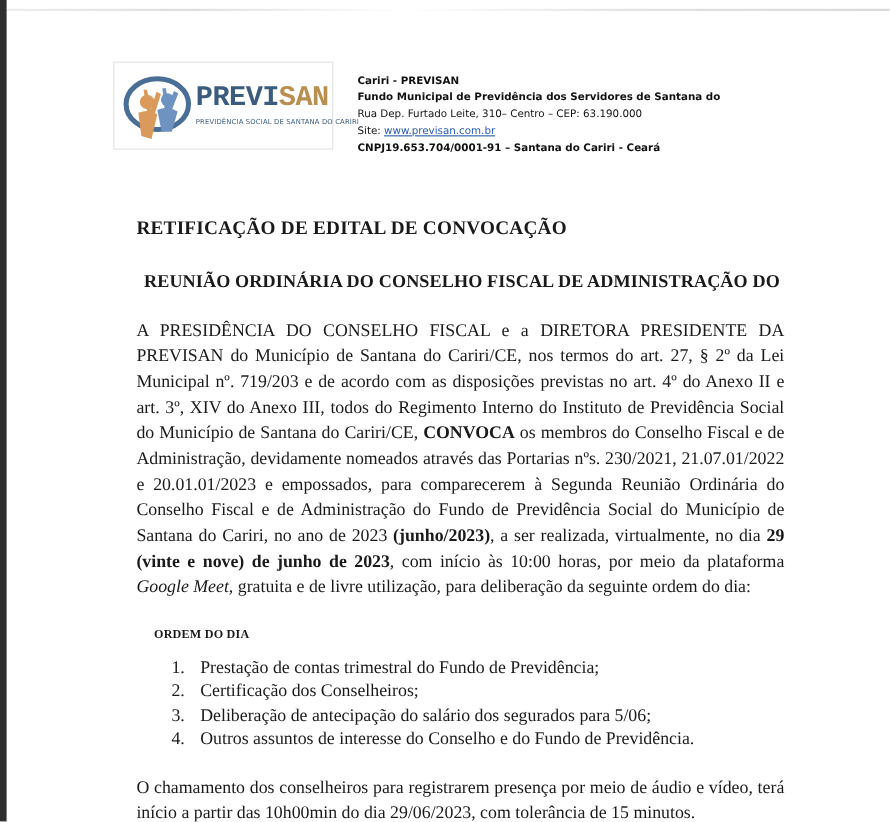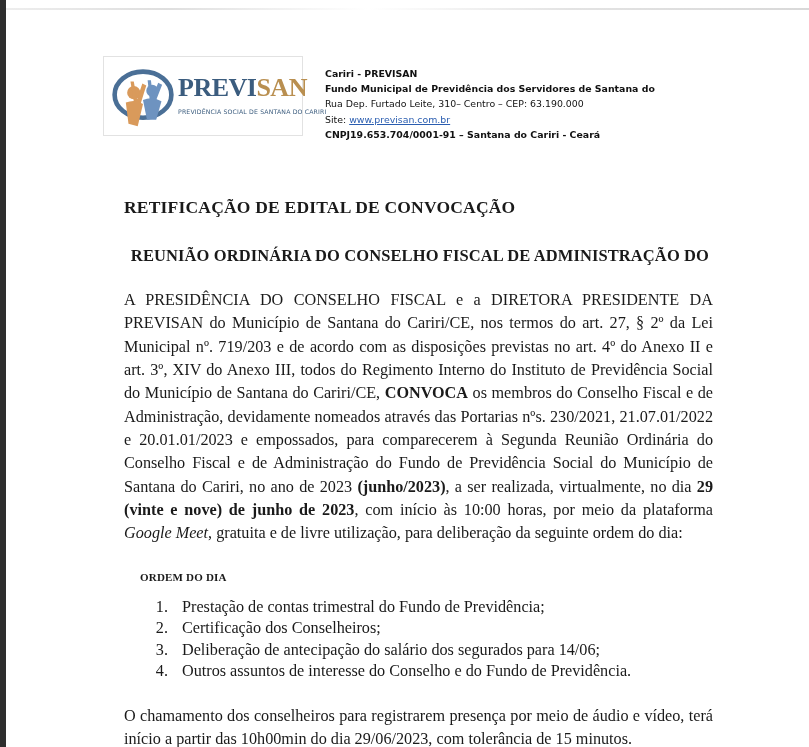--- a/index.html
+++ b/index.html
@@ -67,21 +67,21 @@
     width: 66px;
     height: 66px;
     flex: 0 0 auto;
   }
   .logo-words {
     margin-left: 2px;
     display: block;
     line-height: 1;
   }
   .logo-wordmark {
-    font-family: Liberation Serif, serif;
+    font-family: Liberation Mono, monospace;
     font-weight: bold;
     font-size: 26px;
     letter-spacing: -0.5px;
     line-height: 1;
     white-space: nowrap;
   }
   .lw-blue { color: #3b5c7e; }
   .lw-gold { color: #b98f50; }
   .logo-tagline {
     font-family: "DejaVu Sans", sans-serif;
@@ -211,21 +211,21 @@
         <span>REUNIÃO ORDINÁRIA DO CONSELHO FISCAL DE ADMINISTRAÇÃO DO</span><br>
       </h2>
 
       <p class="para"><span>A PRESIDÊNCIA DO CONSELHO FISCAL e a DIRETORA PRESIDENTE DA PREVISAN do Município de Santana do Cariri/CE, nos termos do art. 27, § 2º da Lei Municipal nº. 719/203 e de acordo com as disposições previstas no art. 4º do Anexo II e art. 3º, XIV do Anexo III, todos do Regimento Interno do Instituto de Previdência Social do Município de Santana do Cariri/CE, </span><span class="b">CONVOCA</span><span> os membros do Conselho Fiscal e de Administração, devidamente nomeados através das Portarias nºs. 230/2021, 21.07.01/2022 e 20.01.01/2023 e empossados, para comparecerem à Segunda Reunião Ordinária do Conselho Fiscal e de Administração do Fundo de Previdência Social do Município de Santana do Cariri, no ano de 2023 </span><span class="b">(junho/2023)</span><span>, a ser realizada, virtualmente, no dia </span><span class="b">29 (vinte e nove) de junho de 2023</span><span>, com início às 10:00 horas, por meio da plataforma </span><span class="i">Google Meet</span><span>, gratuita e de livre utilização, para deliberação da seguinte ordem do dia:</span></p>
 
       <h3 class="agenda-heading">ORDEM DO DIA</h3>
 
       <ol class="agenda">
         <li>Prestação de contas trimestral do Fundo de Previdência;</li>
         <li>Certificação dos Conselheiros;</li>
-        <li>Deliberação de antecipação do salário dos segurados para 14/06;</li>
+        <li>Deliberação de antecipação do salário dos segurados para 5/06;</li>
         <li>Outros assuntos de interesse do Conselho e do Fundo de Previdência.</li>
       </ol>
 
       <p class="closing">O chamamento dos conselheiros para registrarem presença por meio de áudio e vídeo, terá início a partir das 10h00min do dia 29/06/2023, com tolerância de 15 minutos.</p>
 
     </div>
 
   </div>
 </div>
 

